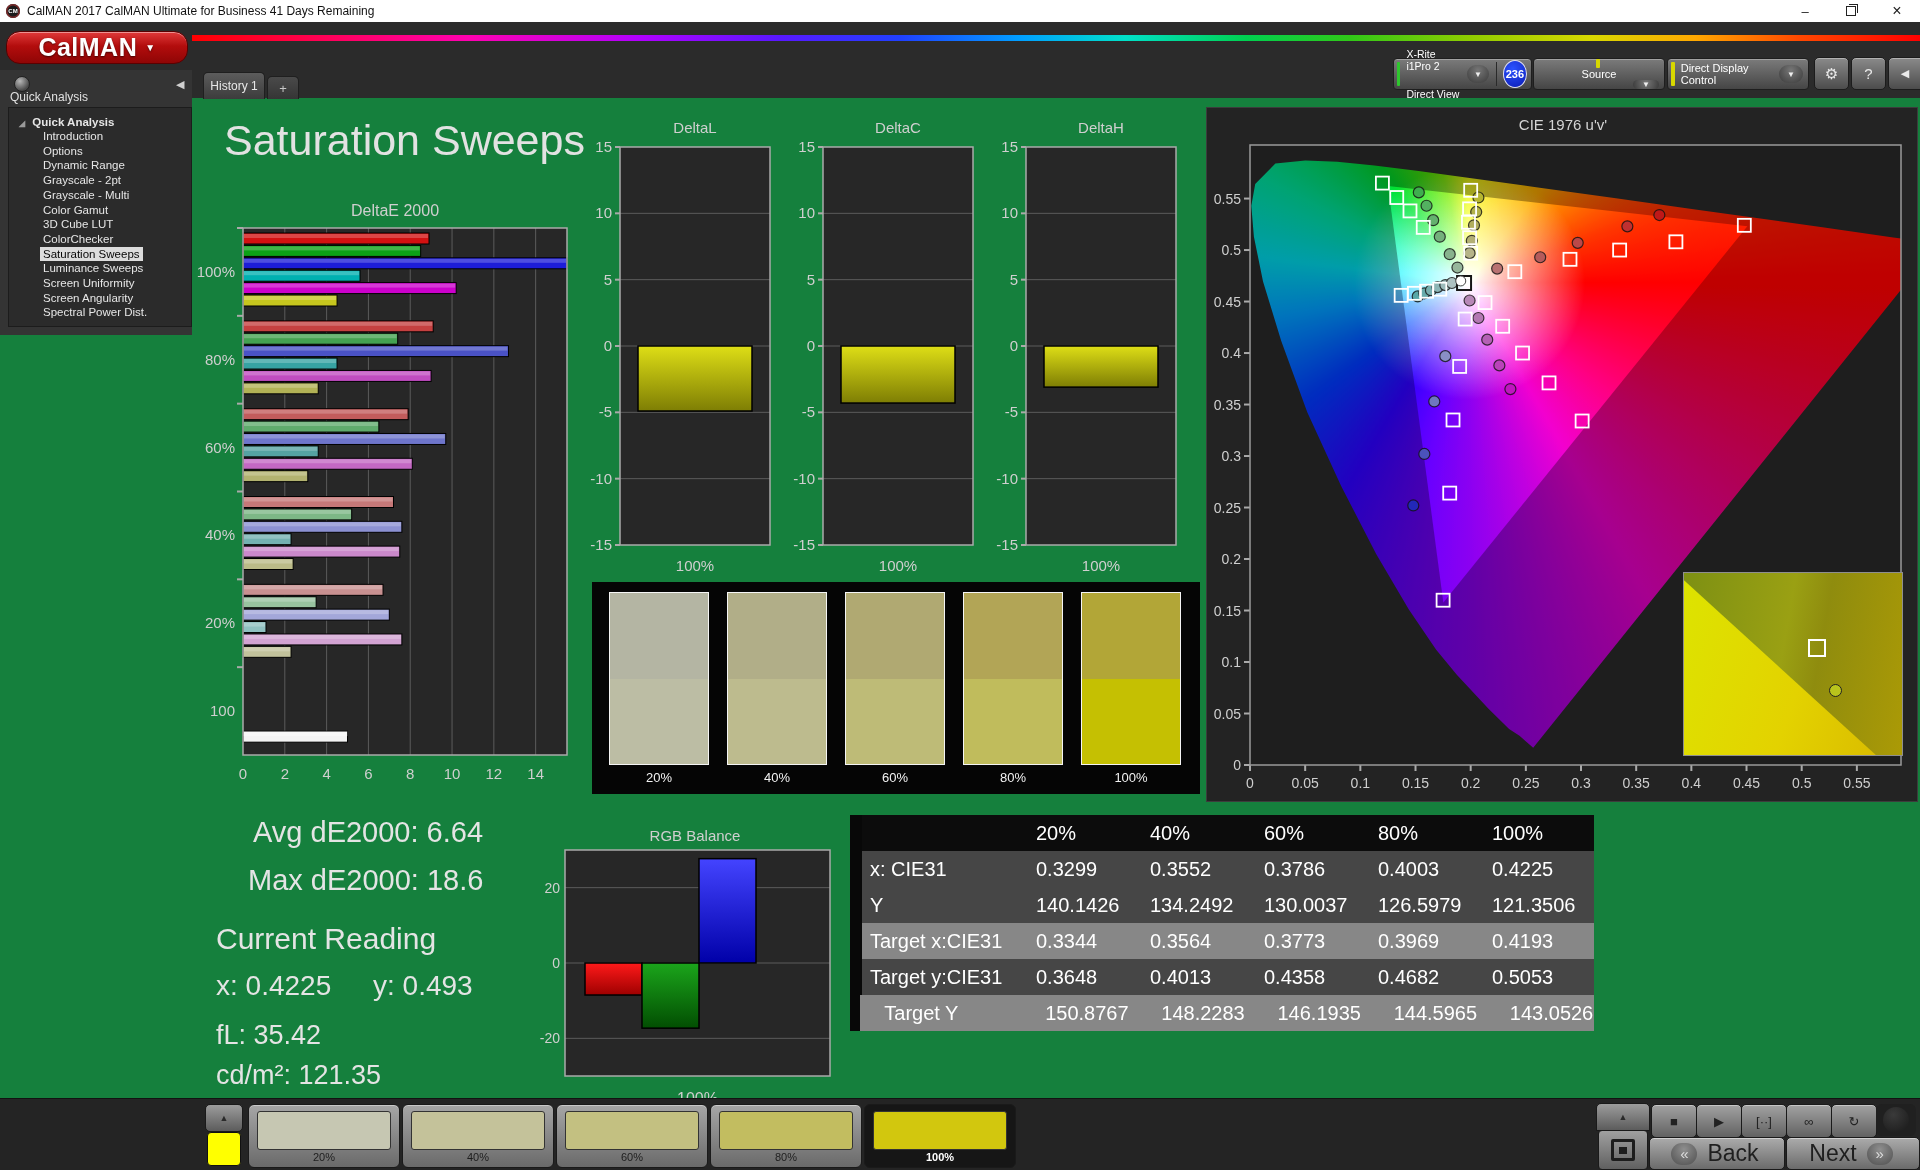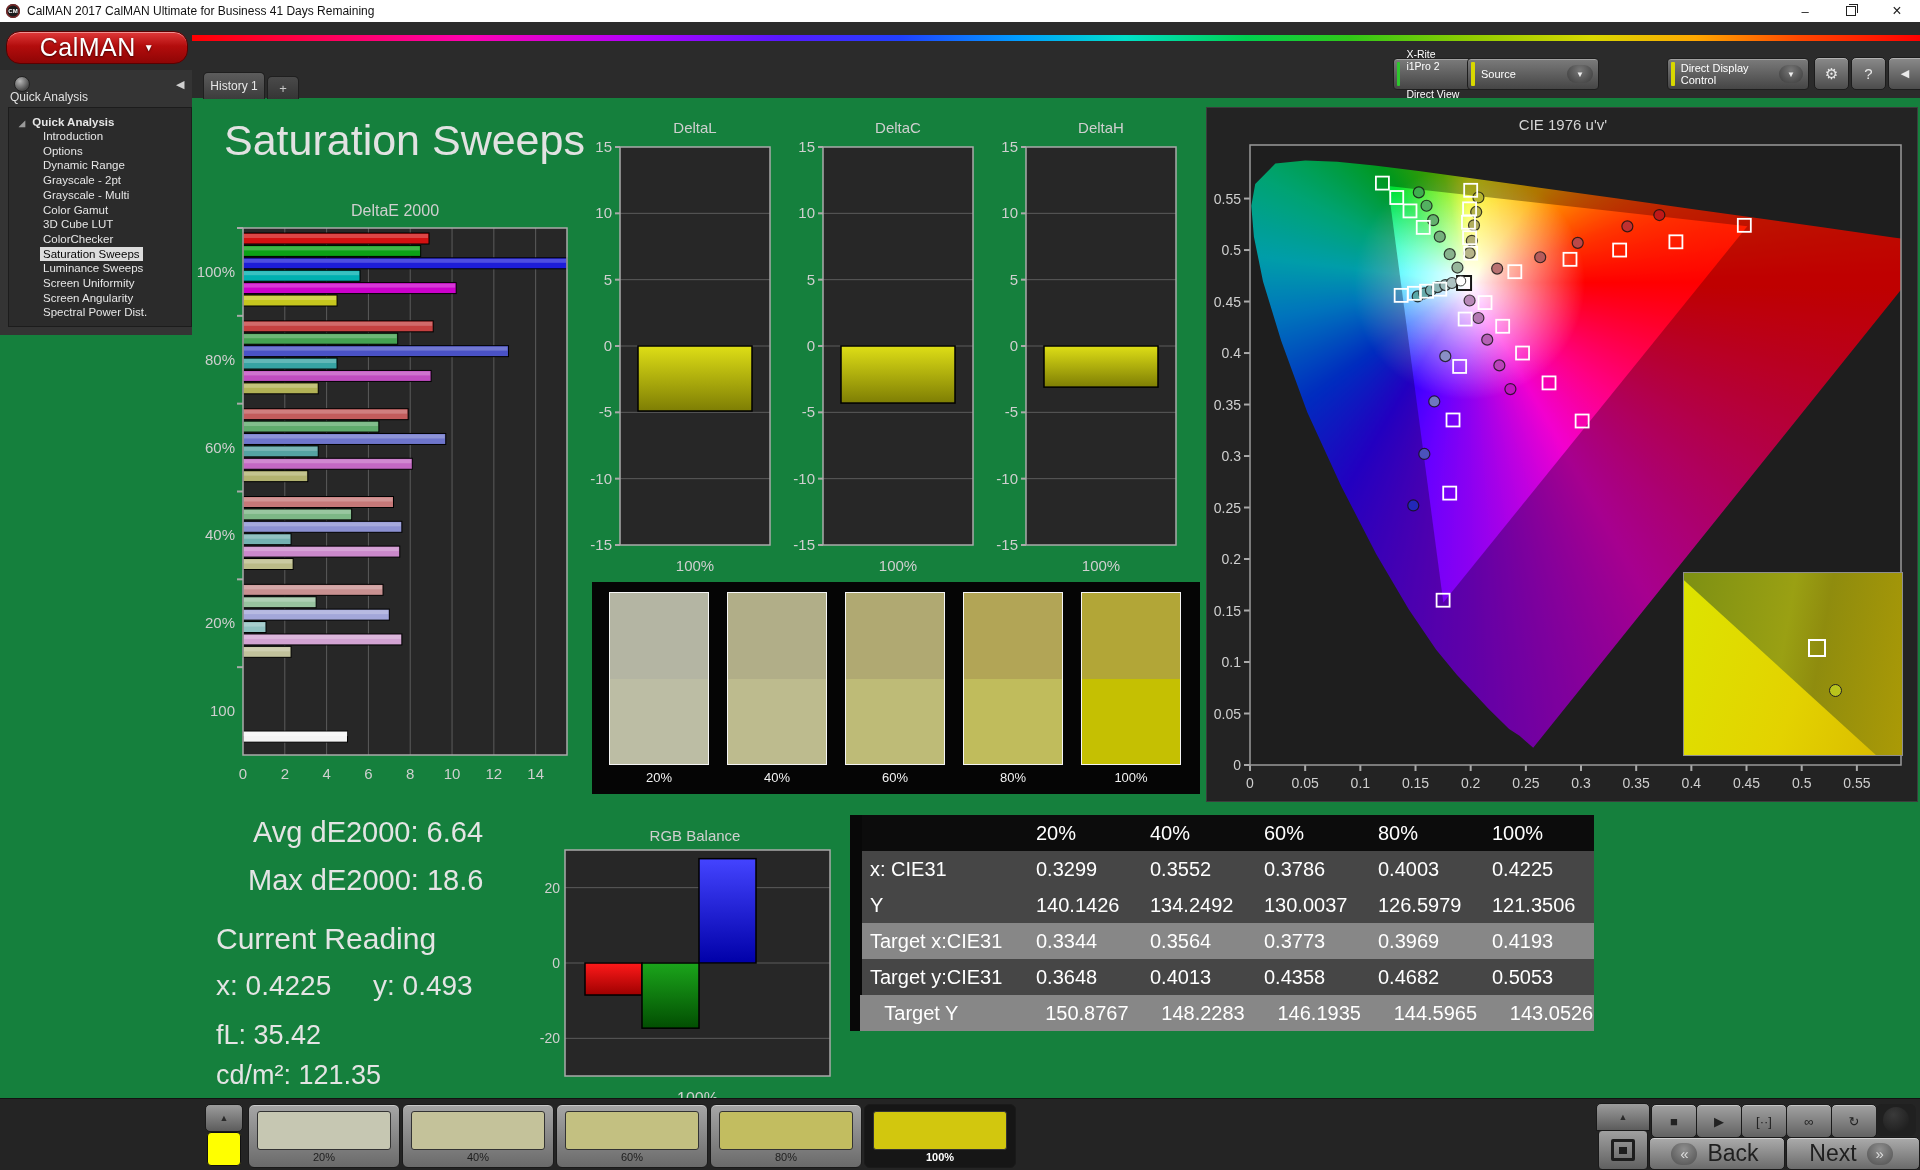--- a/index.html
+++ b/index.html
@@ -14,21 +14,21 @@
     box-shadow:0 0 0 1.5px #7a2a2a inset;}
   .win-controls{margin-left:auto;display:flex;height:100%;}
   .win-btn{width:46px;height:100%;display:flex;align-items:center;justify-content:center;color:#222;font-size:13px;}
   .restore-glyph{width:8px;height:8px;border:1px solid #222;position:relative;background:#fff;}
   .restore-glyph:before{content:"";position:absolute;left:2px;top:-3px;width:8px;height:8px;border:1px solid #222;border-left:none;border-bottom:none;}
   
   .appheader{position:absolute;left:0;top:22px;width:1920px;height:48px;background:#2b2b2b;}
   .logo-btn{position:absolute;left:6px;top:9px;width:180px;height:31px;border-radius:14px;
     background:linear-gradient(#e03a3a,#b30d0d 45%,#8f0505);border:1px solid #5a0000;
     box-shadow:inset 0 1px 0 rgba(255,255,255,.45);display:flex;align-items:center;justify-content:center;
-    color:#fff;font-weight:normal;font-size:25px;letter-spacing:.5px;text-shadow:0 1px 2px rgba(0,0,0,.6);}
+    color:#fff;font-weight:bold;font-size:25px;letter-spacing:.5px;text-shadow:0 1px 2px rgba(0,0,0,.6);}
   .logo-caret{font-size:10px;margin-left:8px;color:#fff;}
   .spectrum{position:absolute;left:192px;top:13px;width:1728px;height:6px;
     background:linear-gradient(to right,#ff0000 0%,#ff0050 7%,#ff00b0 16%,#b000ff 26%,#5818ff 34%,
       #2040ff 41%,#00a0ff 48%,#00e0c8 54%,#00d050 61%,#30c818 67%,#90cc00 74%,#d8d800 81%,
       #ffa800 87%,#ff4800 93%,#ff0000 100%);}
   
   .tabrow{position:absolute;left:0;top:70px;width:1920px;height:28px;background:#2b2b2b;}
   .tab{position:absolute;top:2px;height:26px;border-radius:5px 5px 0 0;border:1px solid #1f1f1f;border-bottom:none;
     background:linear-gradient(#5c5c5c,#3c3c3c);color:#e8e8e8;font-size:12px;display:flex;align-items:center;justify-content:center;}
   .tab.add{background:linear-gradient(#4a4a4a,#353535);color:#c8c8c8;font-size:13px;}
@@ -145,21 +145,21 @@
   <div class="chip" style="left:1393px;width:137px;">
     <span class="chip-bar" style="background: rgb(46, 198, 46);"></span>
     <span class="chip-text2">
       <span>X-Rite i1Pro 2</span>
       <span>Direct View</span>
     </span>
     <span class="chip-caret">▼</span>
     <span class="chip-div"></span>
     <span class="badge">236</span>
   </div>
-  <div class="chip" style="left:1467px;width:130px;">
+  <div class="chip" style="left:1533px;width:130px;flex-direction:column;">
     <span class="chip-bar" style="background: rgb(216, 216, 0);"></span>
     <span style="font-size:11px;">Source</span>
     <span class="chip-caret" style="margin-left:auto;">▼</span>
   </div>
   <div class="chip" style="left:1667px;width:140px;">
     <span class="chip-bar" style="background: rgb(216, 216, 0);"></span>
     <span style="font-size:11px;">Direct Display Control</span>
     <span class="chip-caret" style="margin-left:auto;">▼</span>
   </div>
   <div class="sq-btn" style="left:1814px;">

